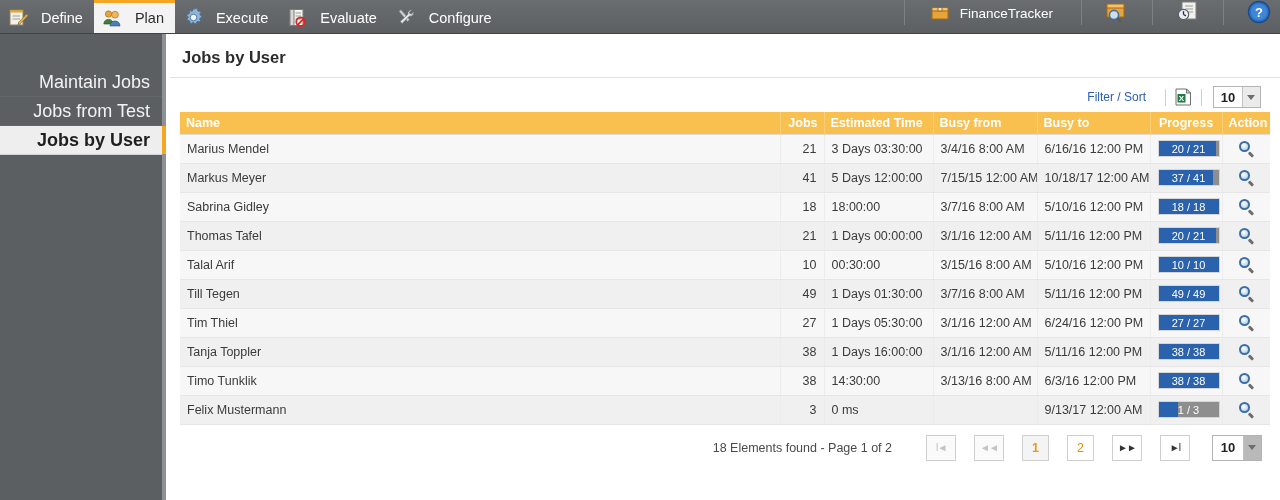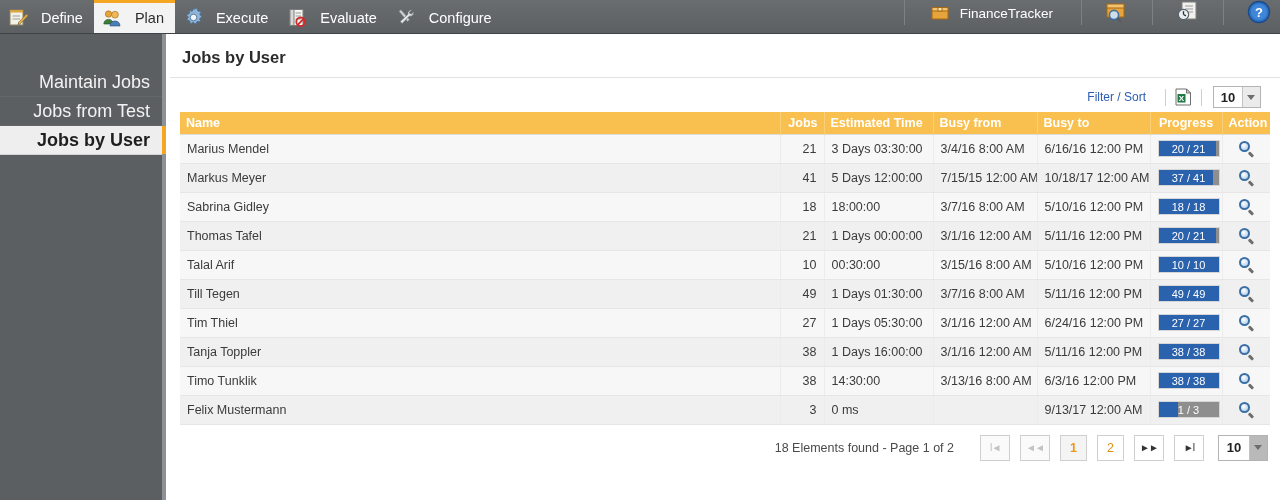--- a/index.html
+++ b/index.html
@@ -181,21 +181,21 @@
   .mag .handle {
     position: absolute; left: 11px; top: 11px;
     width: 6px; height: 2.6px; background: #6d6d6d;
     transform: rotate(45deg); transform-origin: 0 50%;
     border-radius: 1px;
   }
 
   
   .pager {
     display: flex; align-items: center; justify-content: flex-end;
-    gap: 4px; margin-top: 10px; padding-right: 12px;
+    gap: 12px; margin-top: 10px; padding-right: 18px;
   }
   .pager .count { font-size: 12.5px; color: #4a4a4a; margin-right: 22px; }
   .pbtn {
     width: 30px; height: 26px; margin-right: 6px;
     border: 1px solid #cfcfcf; background: #ffffff;
     display: flex; align-items: center; justify-content: center;
     font-size: 12.5px; color: #333; cursor: pointer;
   }
   .pbtn.disabled { color: #c3c3c3; background: #fafafa; cursor: default; }
   .pbtn.num { width: 27px; }

